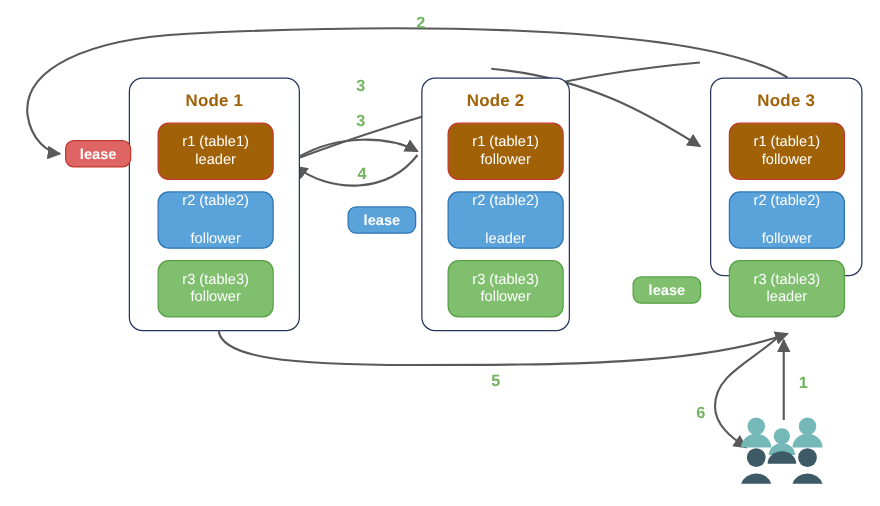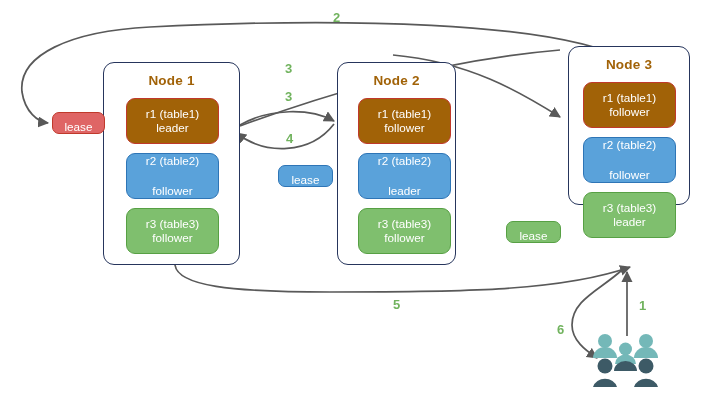--- a/index.html
+++ b/index.html
@@ -59,24 +59,25 @@
   }
   .rep-red   { background: #a16207; border: 1.6px solid #c0392b; }
   .rep-blue  { background: #5aa2da; border: 1.6px solid #2e75b6; justify-content: space-between; }
   .rep-green { background: #7fbf6e; border: 1.6px solid #57a044; }
 
   .lease-chip {
     position: absolute;
     box-sizing: border-box;
     border-radius: 7px;
     display: flex;
-    align-items: flex-end;
+    align-items: center;
     justify-content: center;
     color: #ffffff;
     font-size: 11.7px;
+    font-weight: bold;
   }
   .lease-red   { background: #df6565; border: 1.6px solid #c0392b; }
   .lease-blue  { background: #5aa2da; border: 1.6px solid #2e75b6; }
   .lease-green { background: #7fbf6e; border: 1.6px solid #57a044; }
 
   .edge-label {
     position: absolute;
     font-size: 13px;
     font-weight: bold;
     color: #71b35e;
@@ -152,21 +153,21 @@
     <div class="replica rep-blue" style="left:20px; top:90px; width:93px; height:46px;">
       <span>r2 (table2)</span>
       <span>leader</span>
     </div>
     <div class="replica rep-green" style="left:20px; top:145px; width:93px; height:46px;">
       <span>r3 (table3)</span>
       <span>follower</span>
     </div>
   </div>
 
-  <div class="node-box" style="left:568px; top:46px; width:122px; height:159px;">
+  <div class="node-box" style="left:568px; top:62px; width:122px; height:159px;">
     <div class="node-title">Node 3</div>
     <div class="replica rep-red" style="left:14px; top:35px; width:93px; height:46px;">
       <span>r1 (table1)</span>
       <span>follower</span>
     </div>
     <div class="replica rep-blue" style="left:14px; top:90px; width:93px; height:46px;">
       <span>r2 (table2)</span>
       <span>follower</span>
     </div>
     <div class="replica rep-green" style="left:14px; top:145px; width:93px; height:46px;">

